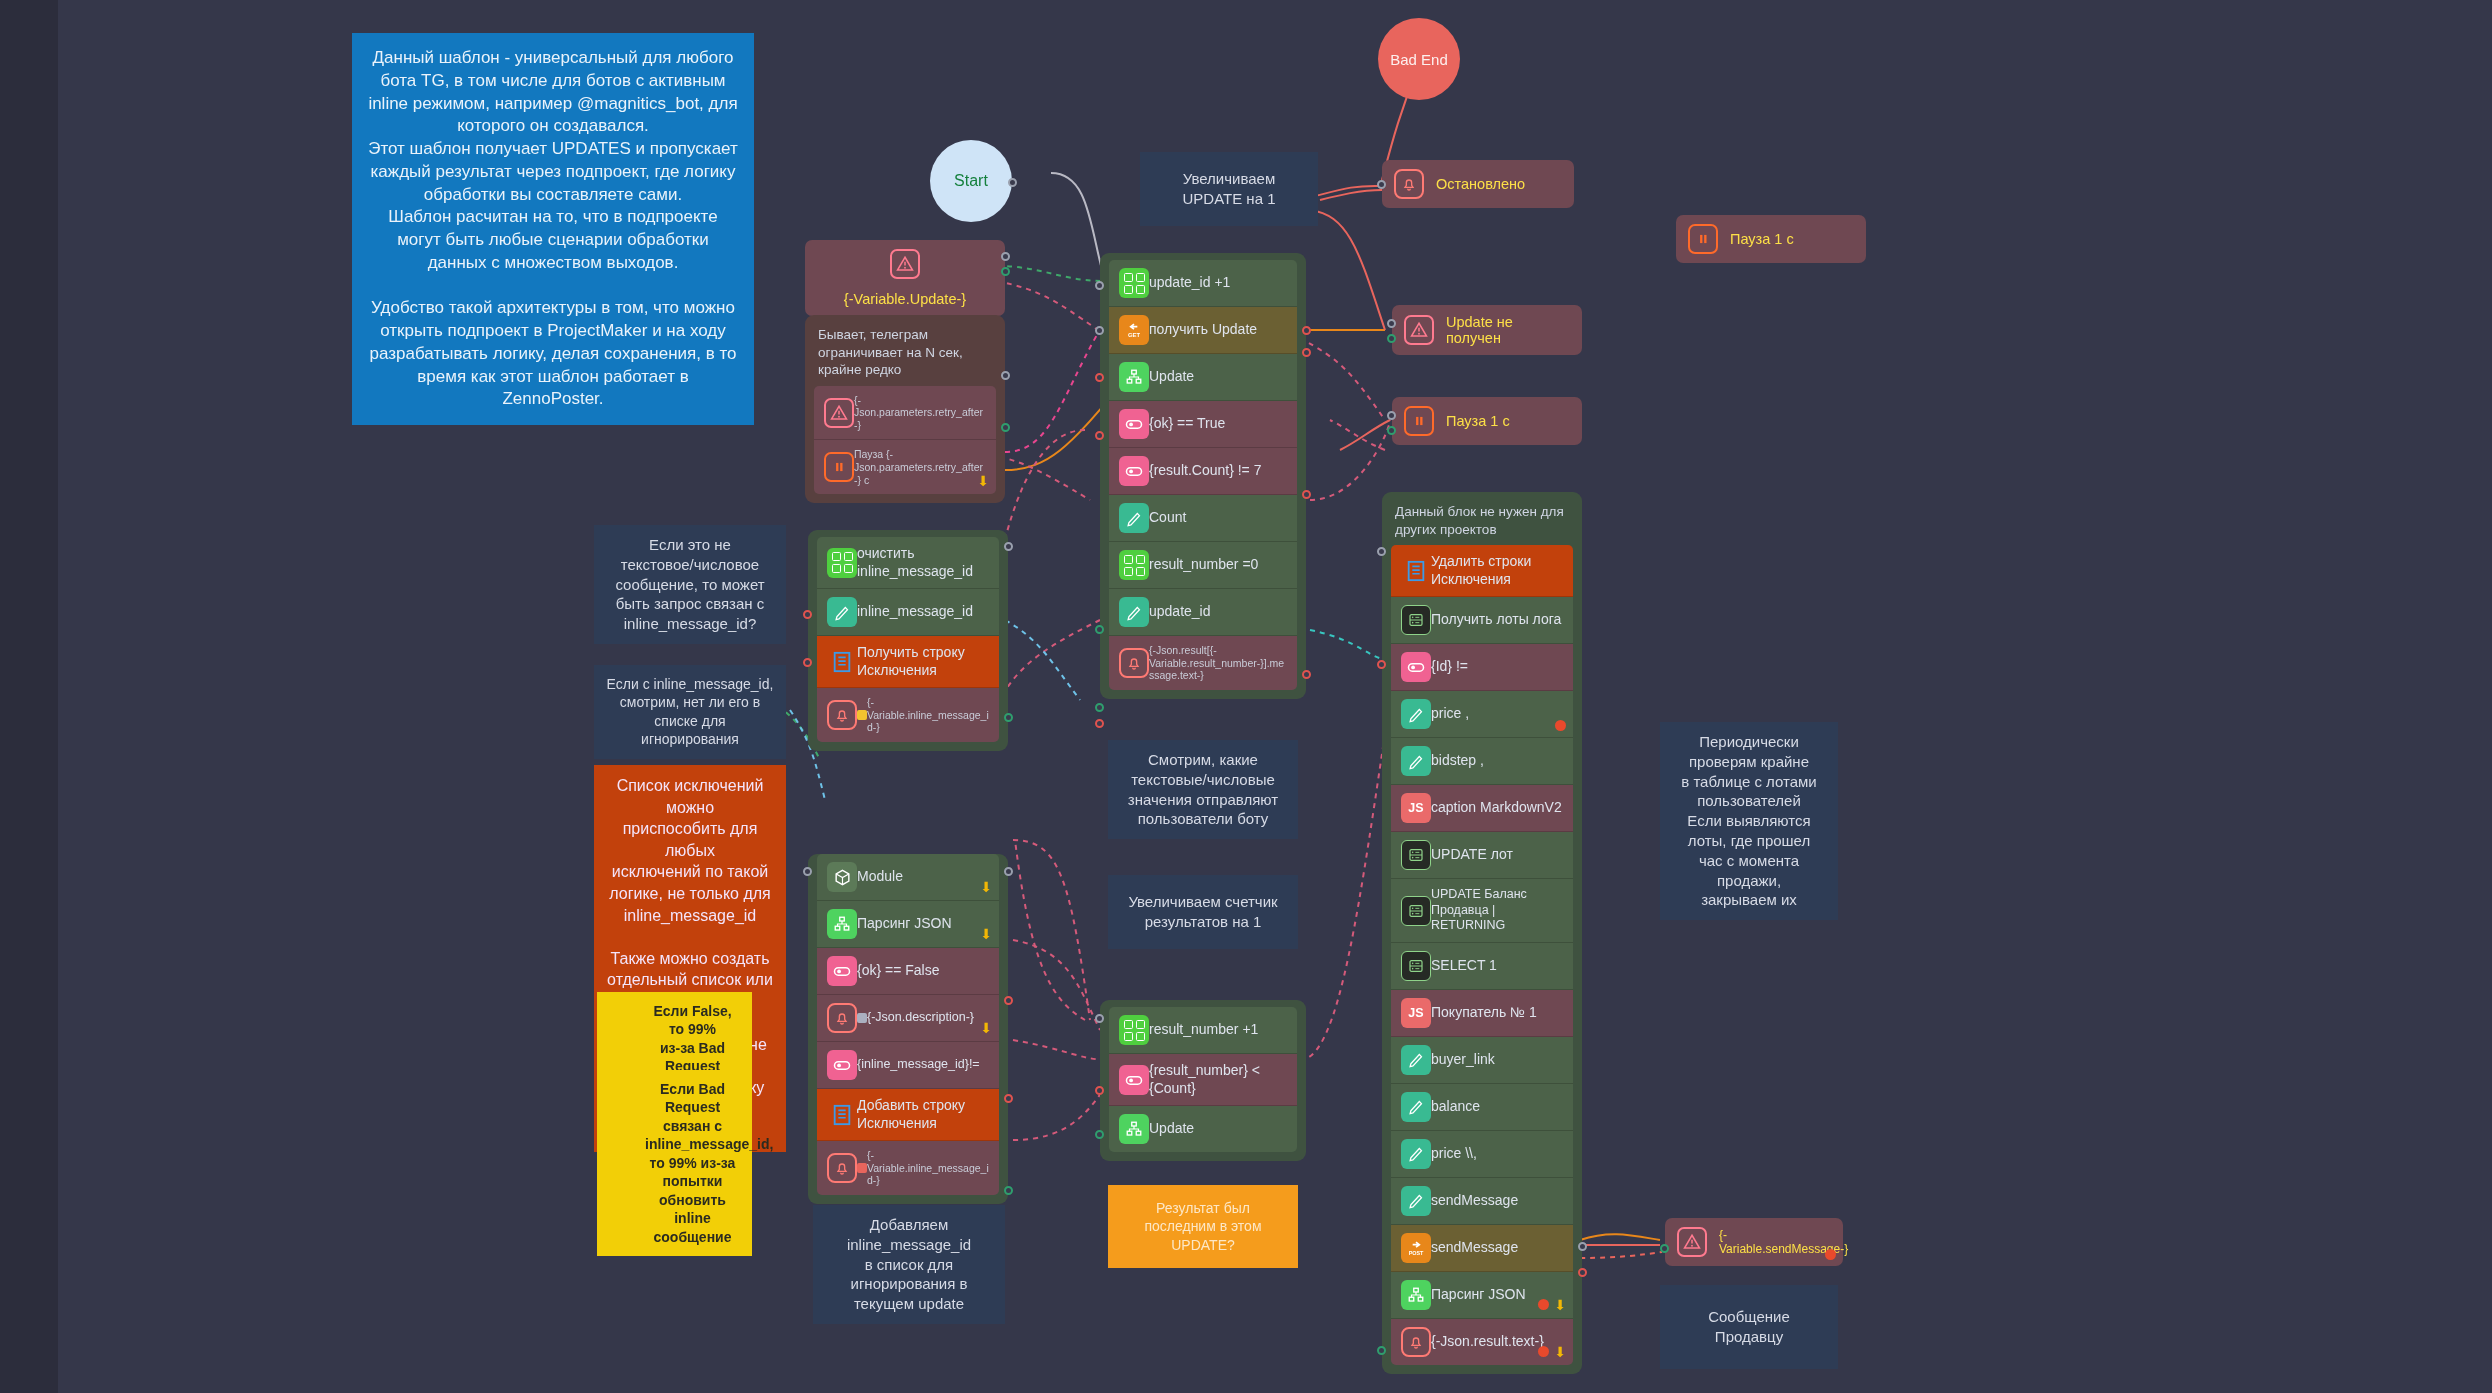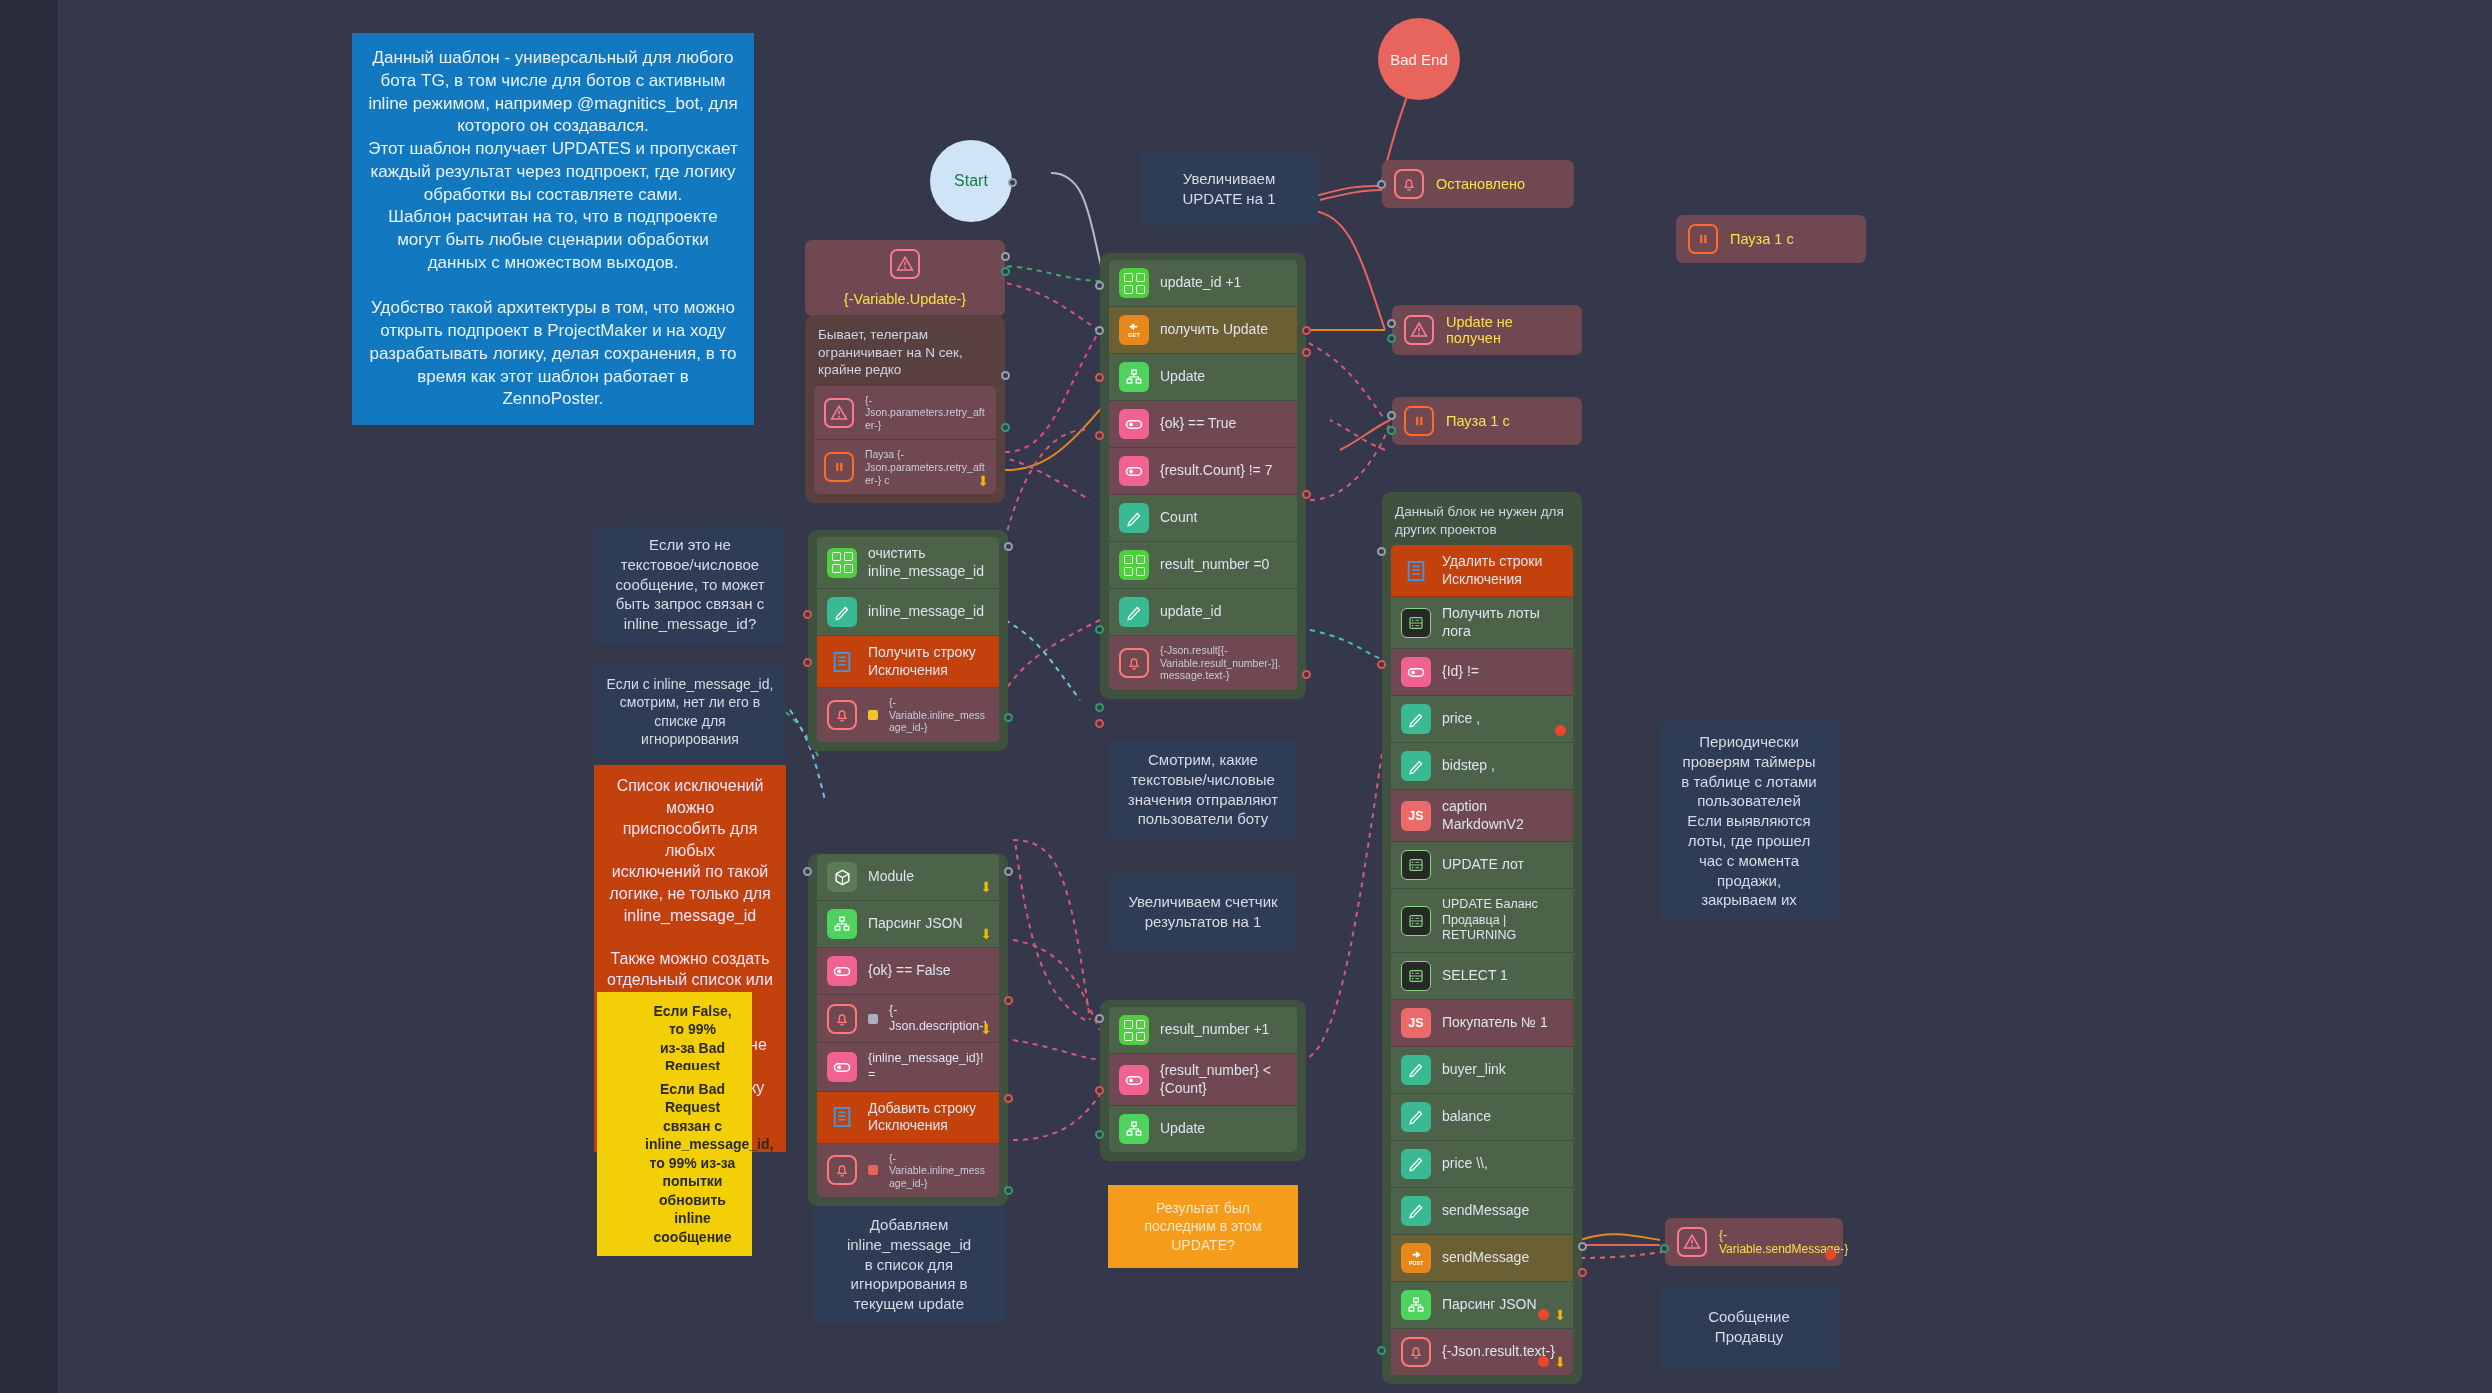--- a/index.html
+++ b/index.html
@@ -16,21 +16,21 @@
   .note.yellow{background:#f2cf07;color:#2b2b20;font-weight:bold;font-size:14px;padding-left:48px;}
   .note.orange{background:#f59c1c;color:#fde7c6;font-size:14px;}
   .note.purple{background:#c2410c;color:#f4e4fb;font-size:16px;line-height:1.35;}
 
   
   .group{position:absolute;box-sizing:border-box;border-radius:9px;background:#3f5240;padding:9px;}
   .group.r{background:#58403f;}
   .group-label{color:#cfd5e2;font-size:13.5px;line-height:1.3;margin:2px 4px 7px 4px;}
 
   .stack{border-radius:5px;overflow:hidden;}
-  .node{position:relative;display:flex;align-items:center;gap:11px;
+  .node{position:relative;display:flex;align-items:center;
         padding:8px 10px;box-sizing:border-box;min-height:45px;
         border-bottom:1px solid rgba(0,0,0,.18);}
   .node:last-child{border-bottom:none;}
   .node.g{background:#4c6249;}
   .node.rr{background:#6f4852;}
   .node.bl{background:#c2410c;}
   .node.olive{background:#6b6033;}
   .node .lbl{color:#dfe4ee;font-size:14px;line-height:1.25;word-break:break-word;}
   .node .lbl.sm{font-size:10.5px;line-height:1.2;color:#c9ccd8;}
 
@@ -246,21 +246,21 @@
 результатов на 1</div>
   <div class="note blue" style="left:813px;top:1205px;width:192px;">Добавляем
 inline_message_id
 в список для
 игнорирования в
 текущем update</div>
   <div class="note orange" style="left:1108px;top:1185px;width:190px;padding-top:14px;padding-bottom:14px;">Результат был
 последним в этом
 UPDATE?</div>
   <div class="note blue" style="left:1660px;top:722px;width:178px;">Периодически
-проверям таймеры
+проверям крайне
 в таблице с лотами
 пользователей
 Если выявляются
 лоты, где прошел
 час с момента
 продажи,
 закрываем их</div>
   <div class="note blue" style="left:1660px;top:1285px;width:178px;padding-top:22px;padding-bottom:22px;">Сообщение Продавцу</div>
 
   <div class="group r" style="left:805px;top:315px;width:200px;">

